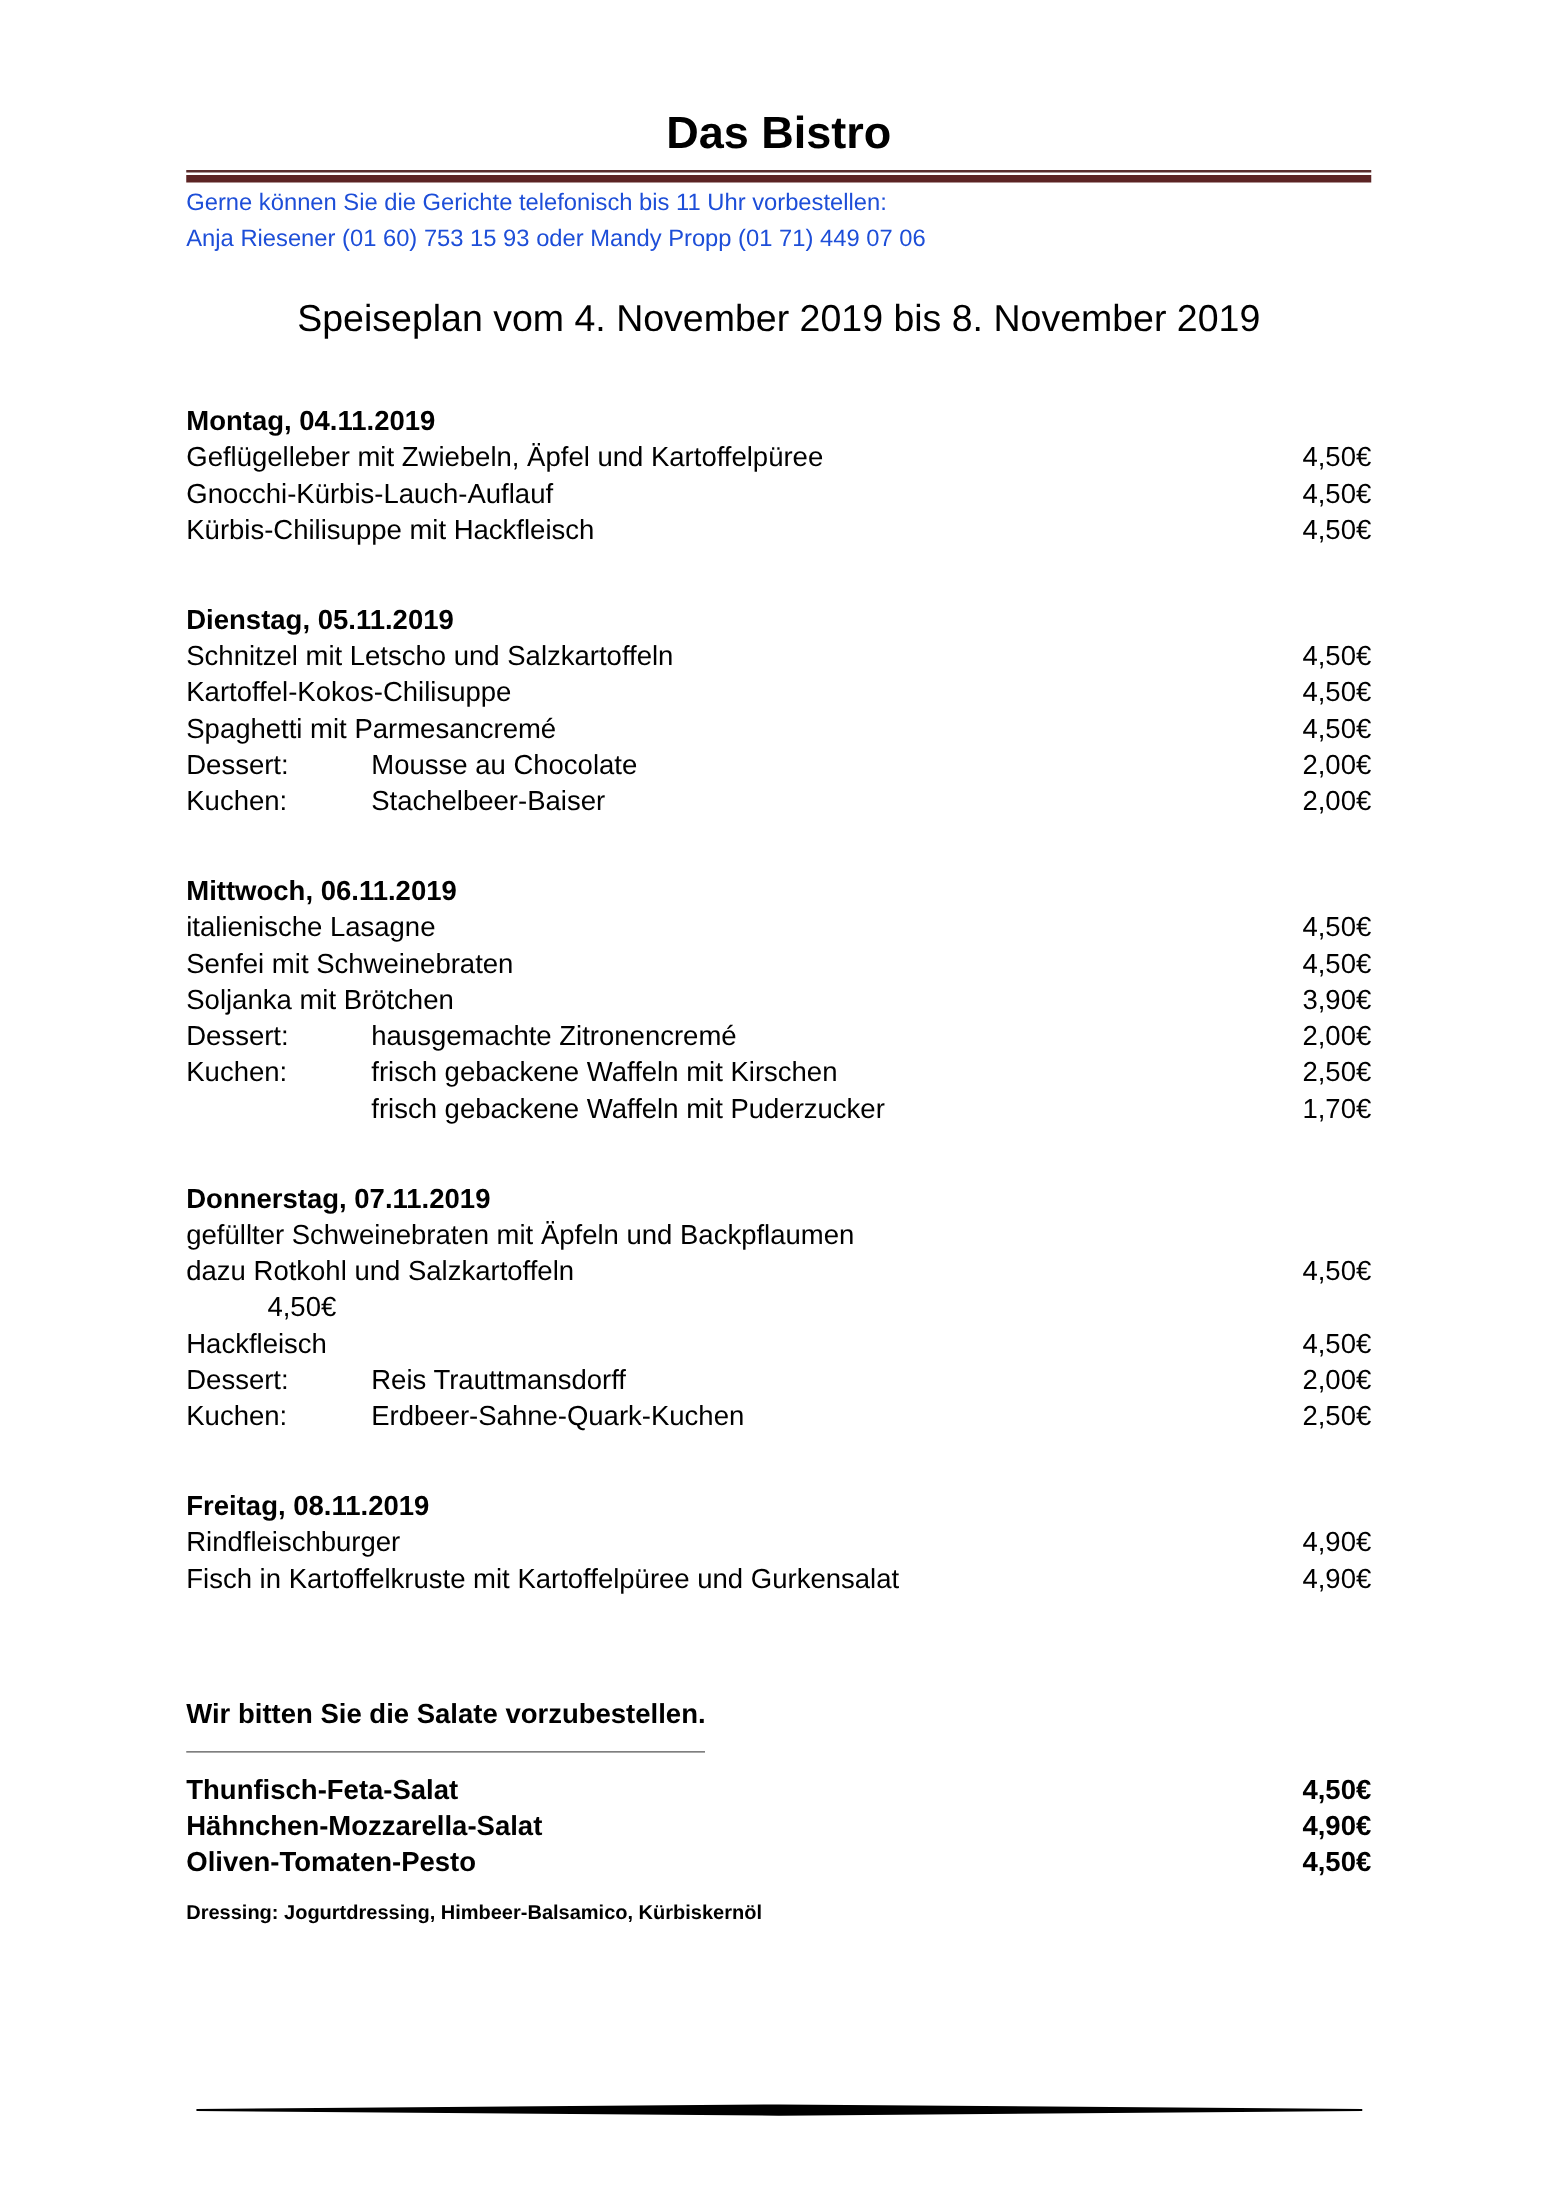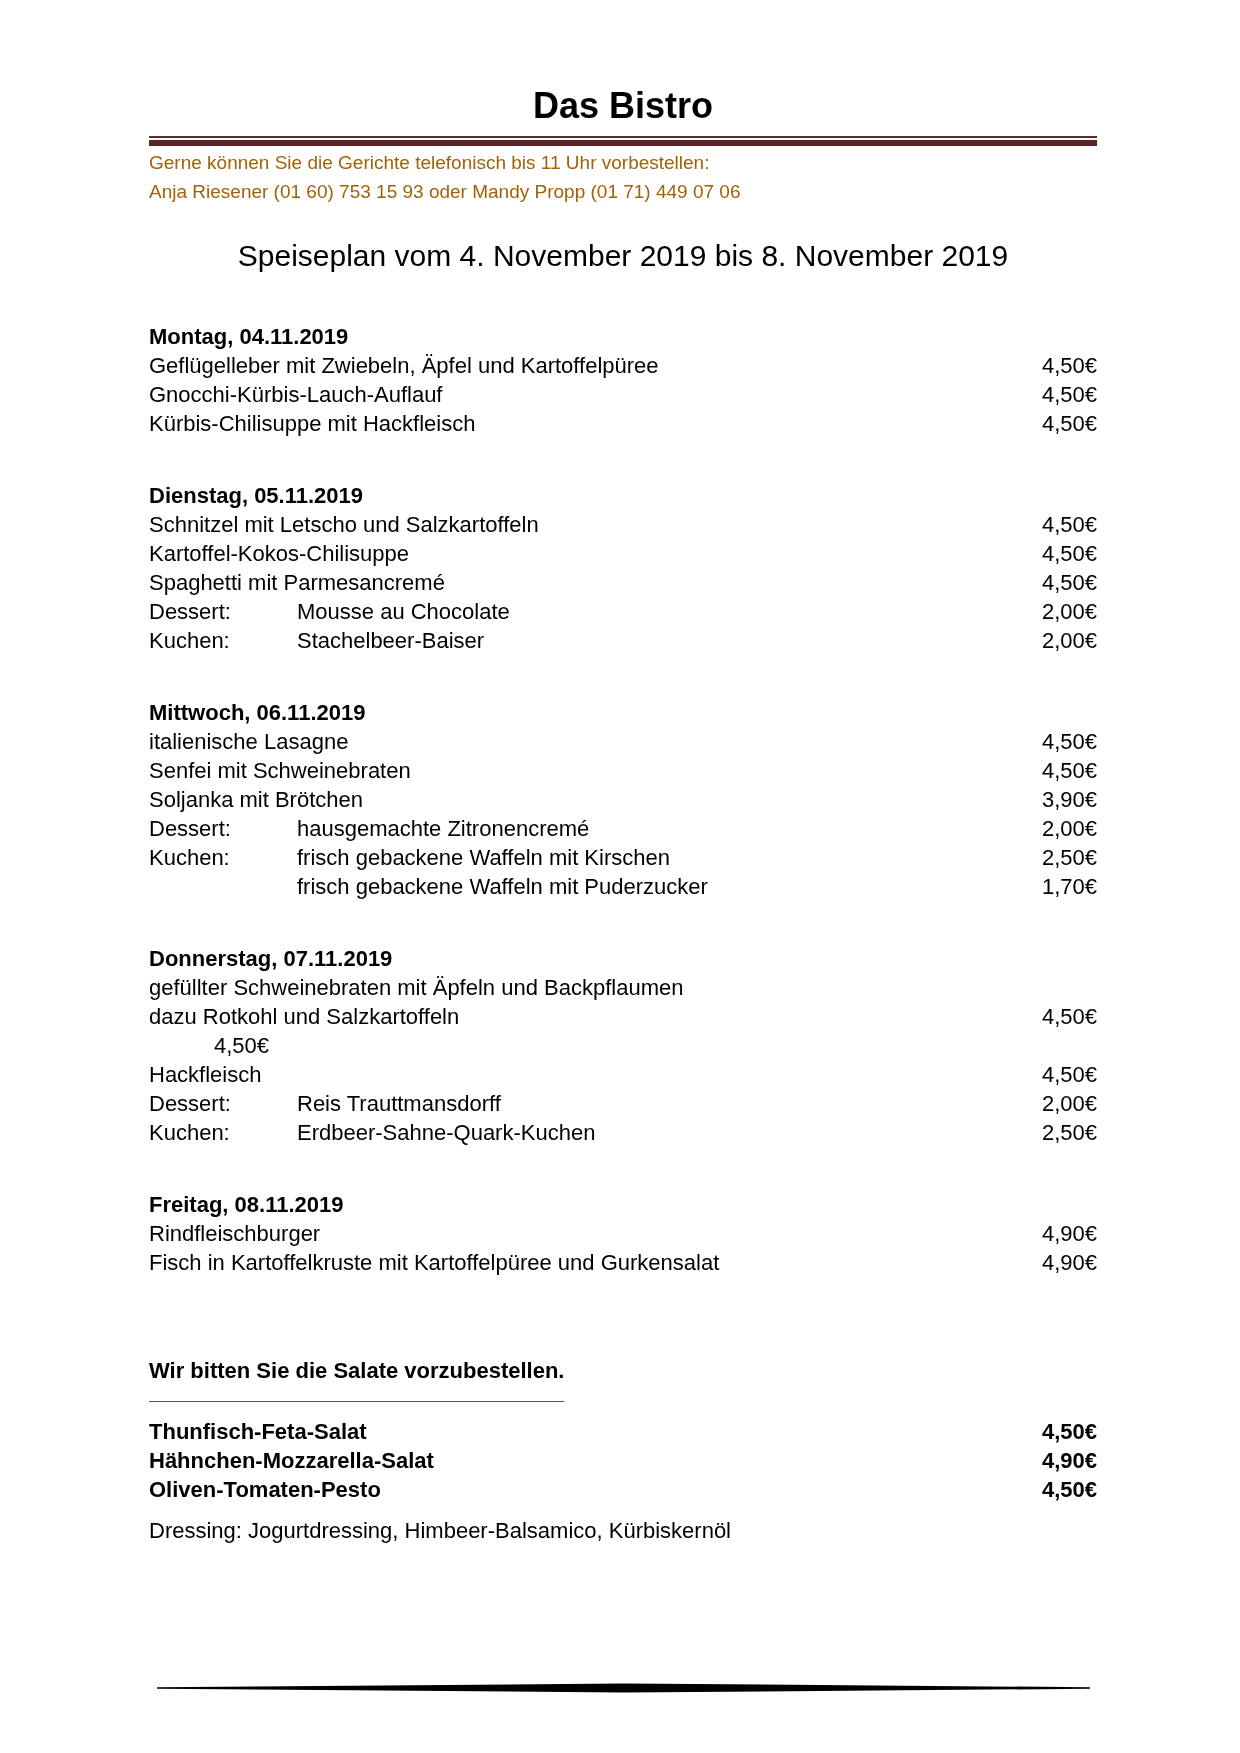--- a/index.html
+++ b/index.html
@@ -2,39 +2,39 @@
 <html><head>
 <meta charset="utf-8">
 <style>
   html, body { margin: 0; padding: 0; background: #ffffff; }
   body { width: 1240px; height: 1753px; position: relative; overflow: hidden;
          font-family: "Liberation Sans", sans-serif; color: #000; }
   .title { position: absolute; left: 149px; width: 948px; top: 78px; text-align: center;
            font-size: 36px; font-weight: bold; letter-spacing: 0px; line-height: 56px; }
   .rule-thin { position: absolute; left: 149px; width: 948px; top: 136px; height: 2px; background: #5a2e2e; }
   .rule-thick { position: absolute; left: 149px; width: 948px; top: 140px; height: 6px; background: #5c2424; }
-  .contact { position: absolute; left: 149px; top: 148px; font-size: 19px; line-height: 29px; color: #a16207; }
+  .contact { position: absolute; left: 149px; top: 148px; font-size: 19px; line-height: 29px; color: #1d4ed8; }
   .contact div { white-space: nowrap; }
   .plan-title { position: absolute; left: 149px; width: 948px; top: 236px; text-align: center;
                 font-size: 30px; font-weight: normal; line-height: 40px; }
   .menu { position: absolute; left: 149px; width: 948px; top: 322px; }
   .day { margin-bottom: 43px; }
   .day-head { font-weight: bold; font-size: 22px; line-height: 29px; }
   .row { display: flex; font-size: 22px; line-height: 29px; }
   .row .label { width: 148px; flex: 0 0 148px; }
   .row .name { flex: 1; }
   .row .price { text-align: right; width: 120px; }
   .salads { position: absolute; left: 149px; width: 948px; top: 1356px; }
   .salad-note { font-weight: bold; font-size: 22px; line-height: 29px; display: inline-block;
                 border-bottom: 1.5px solid #555; padding-bottom: 16px; }
   .salad-list { margin-top: 15px; }
   .salad-row { display: flex; font-weight: bold; font-size: 22px; line-height: 29px; }
   .salad-row .name { flex: 1; }
   .salad-row .price { text-align: right; }
-  .dressing { margin-top: 12px; font-weight: normal; font-size: 22px; line-height: 29px; }
+  .dressing { margin-top: 12px; font-weight: bold; font-size: 16px; line-height: 29px; }
   .bottom-rule { position: absolute; left: 157px; width: 933px; top: 1683px; height: 10px; }
 </style>
 </head>
 <body>
 
 <div class="title">Das Bistro</div>
 <div class="rule-thin"></div>
 <div class="rule-thick"></div>
 <div class="contact">
   <div>Gerne können Sie die Gerichte telefonisch bis 11 Uhr vorbestellen:</div>

